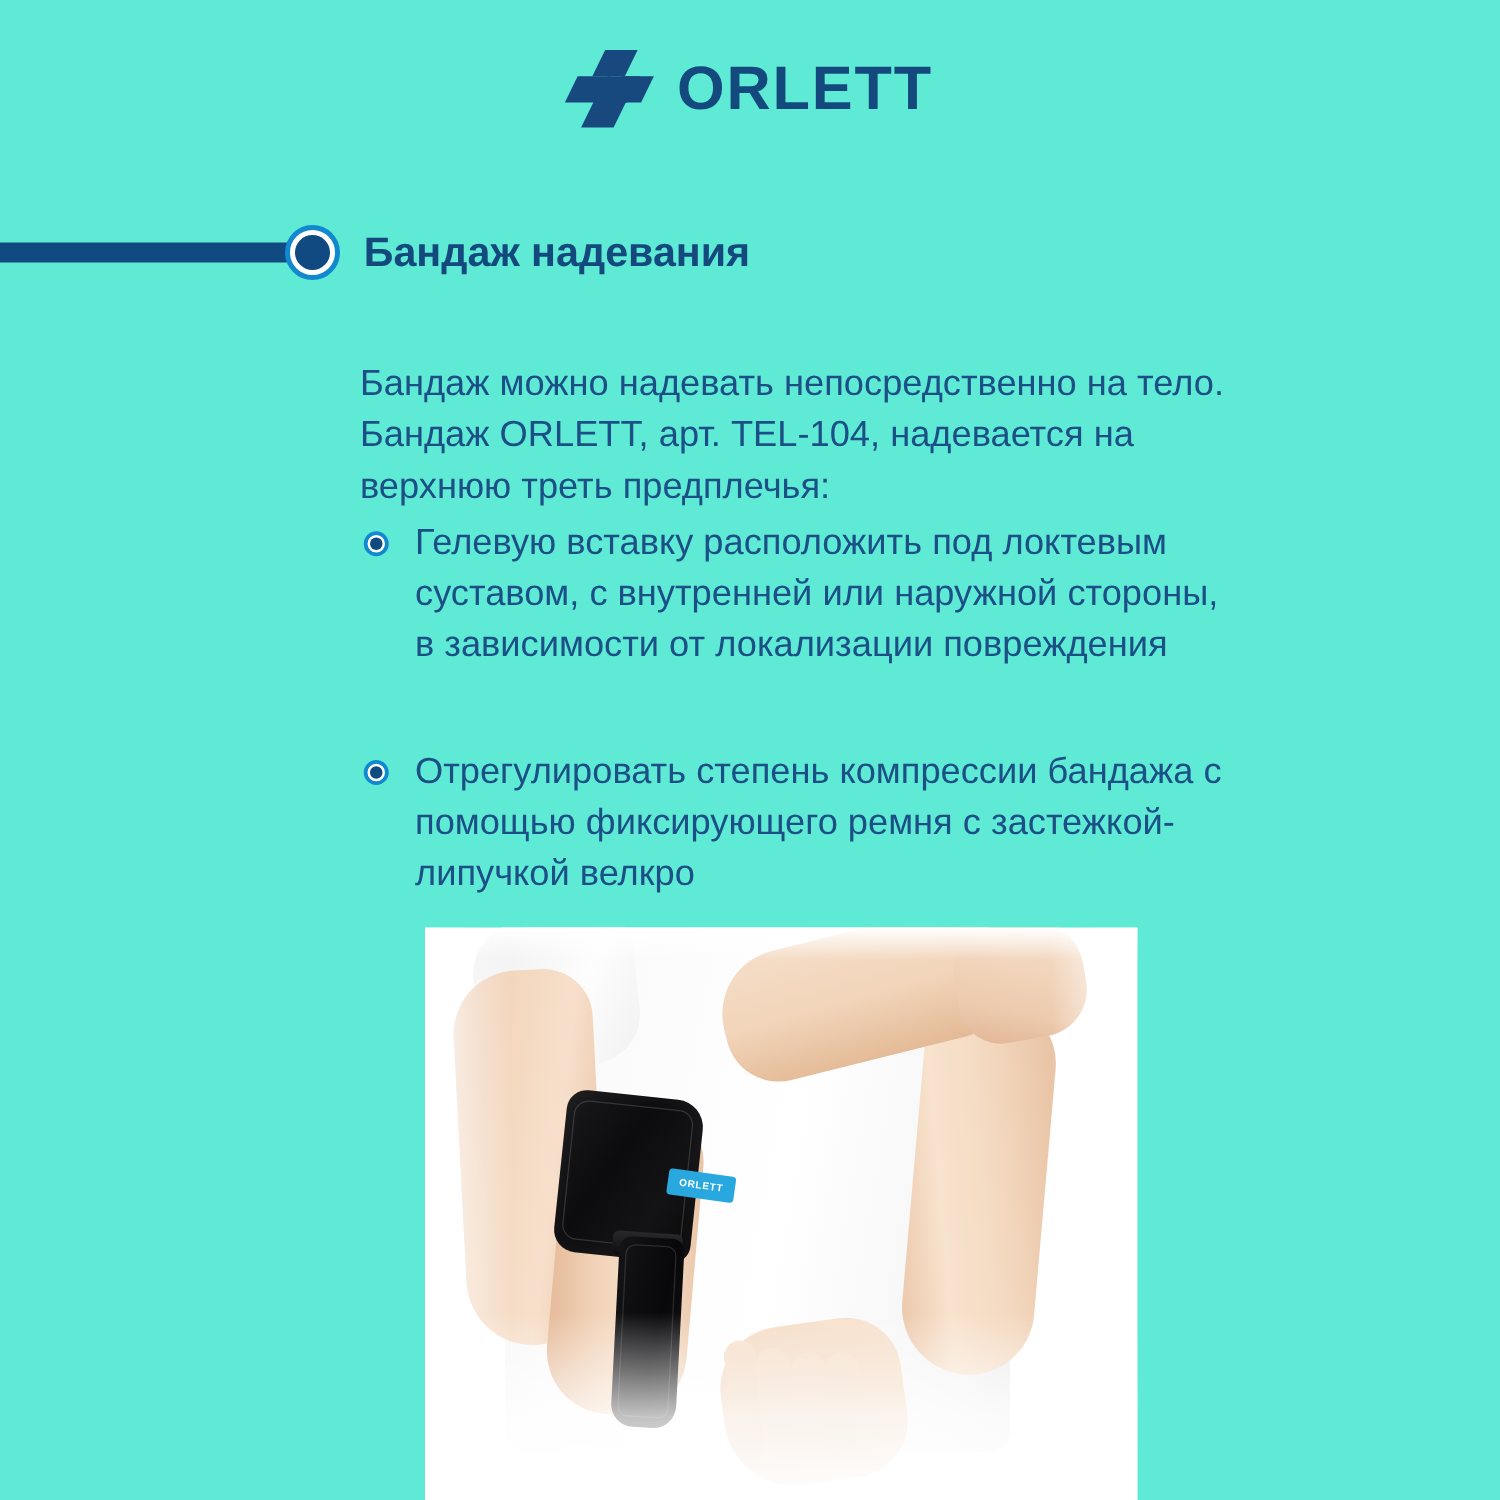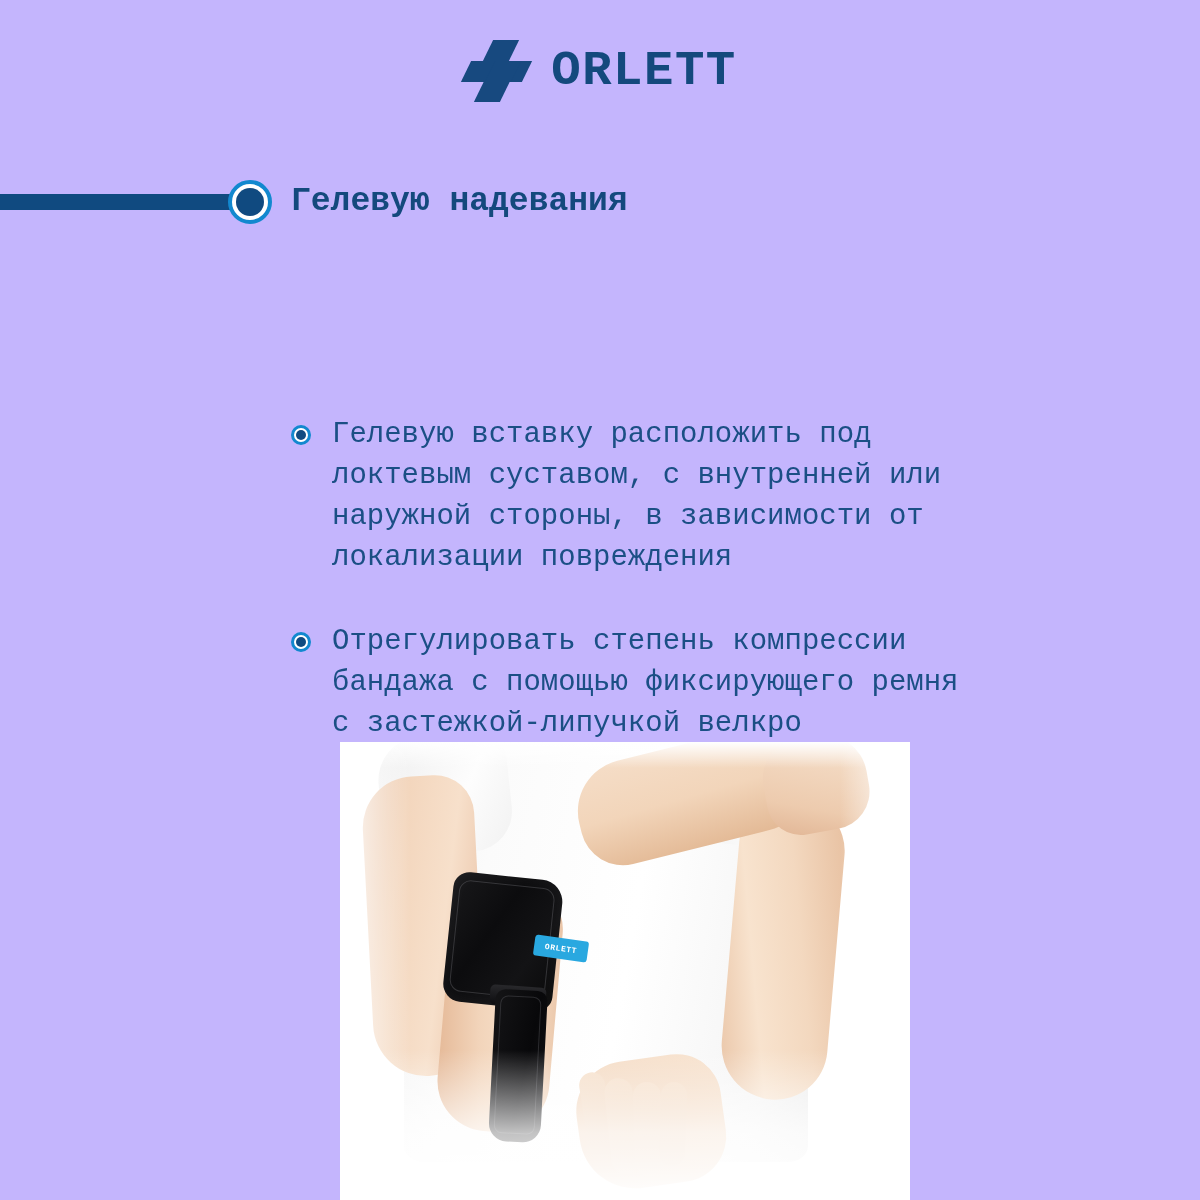--- a/index.html
+++ b/index.html
@@ -7,23 +7,22 @@
     padding: 0;
     background: #ffffff;
   }
   body {
     font-family: "Liberation Sans", "DejaVu Sans", sans-serif;
   }
   #page {
     position: relative;
     width: 1200px;
     height: 1200px;
-    background: #c4b5fd;
+    background: #5eead4;
     overflow: hidden;
-    font-family: Liberation Mono, monospace;
   }
 
   
   .logo-row {
     position: absolute;
     top: 36px;
     left: 0;
     width: 1200px;
     height: 70px;
     display: flex;
@@ -121,21 +120,21 @@
 
   .bullets {
     position: absolute;
     left: 288px;
     top: 414px;
     width: 700px;
   }
   .bullet {
     position: relative;
     padding-left: 44px;
-    margin-bottom: 43px;
+    margin-bottom: 60px;
     font-size: 29px;
     line-height: 41px;
     color: #1b4f85;
   }
   .bullet:last-child { margin-bottom: 0; margin-top: 24px; }
   .bullet-marker {
     position: absolute;
     left: 3px;
     top: 11px;
     width: 20px;
@@ -389,23 +388,24 @@
       <div class="rh rh-right"></div>
       <div class="rh rh-bottom"></div>
       <div class="rh rh-mid"></div>
     </div>
     <div class="logo-word">ORLETT</div>
   </div>
 
   <div class="heading-block">
     <div class="heading-bar"></div>
     <div class="heading-dot"></div>
-    <div class="heading-text">Гелевую надевания</div>
+    <div class="heading-text">Бандаж надевания</div>
   </div>
 
+  <p class="intro">Бандаж можно надевать непосредственно на тело. Бандаж ORLETT, арт. TEL-104, надевается на верхнюю треть предплечья:</p>
 
   <div class="bullets">
     <div class="bullet">
       <span class="bullet-marker"></span>
       <span>Гелевую вставку расположить под локтевым суставом, с внутренней или наружной стороны, в зависимости от локализации повреждения</span>
     </div>
     <div class="bullet">
       <span class="bullet-marker"></span>
       <span>Отрегулировать степень компрессии бандажа с помощью фиксирующего ремня с застежкой-липучкой велкро</span>
     </div>

